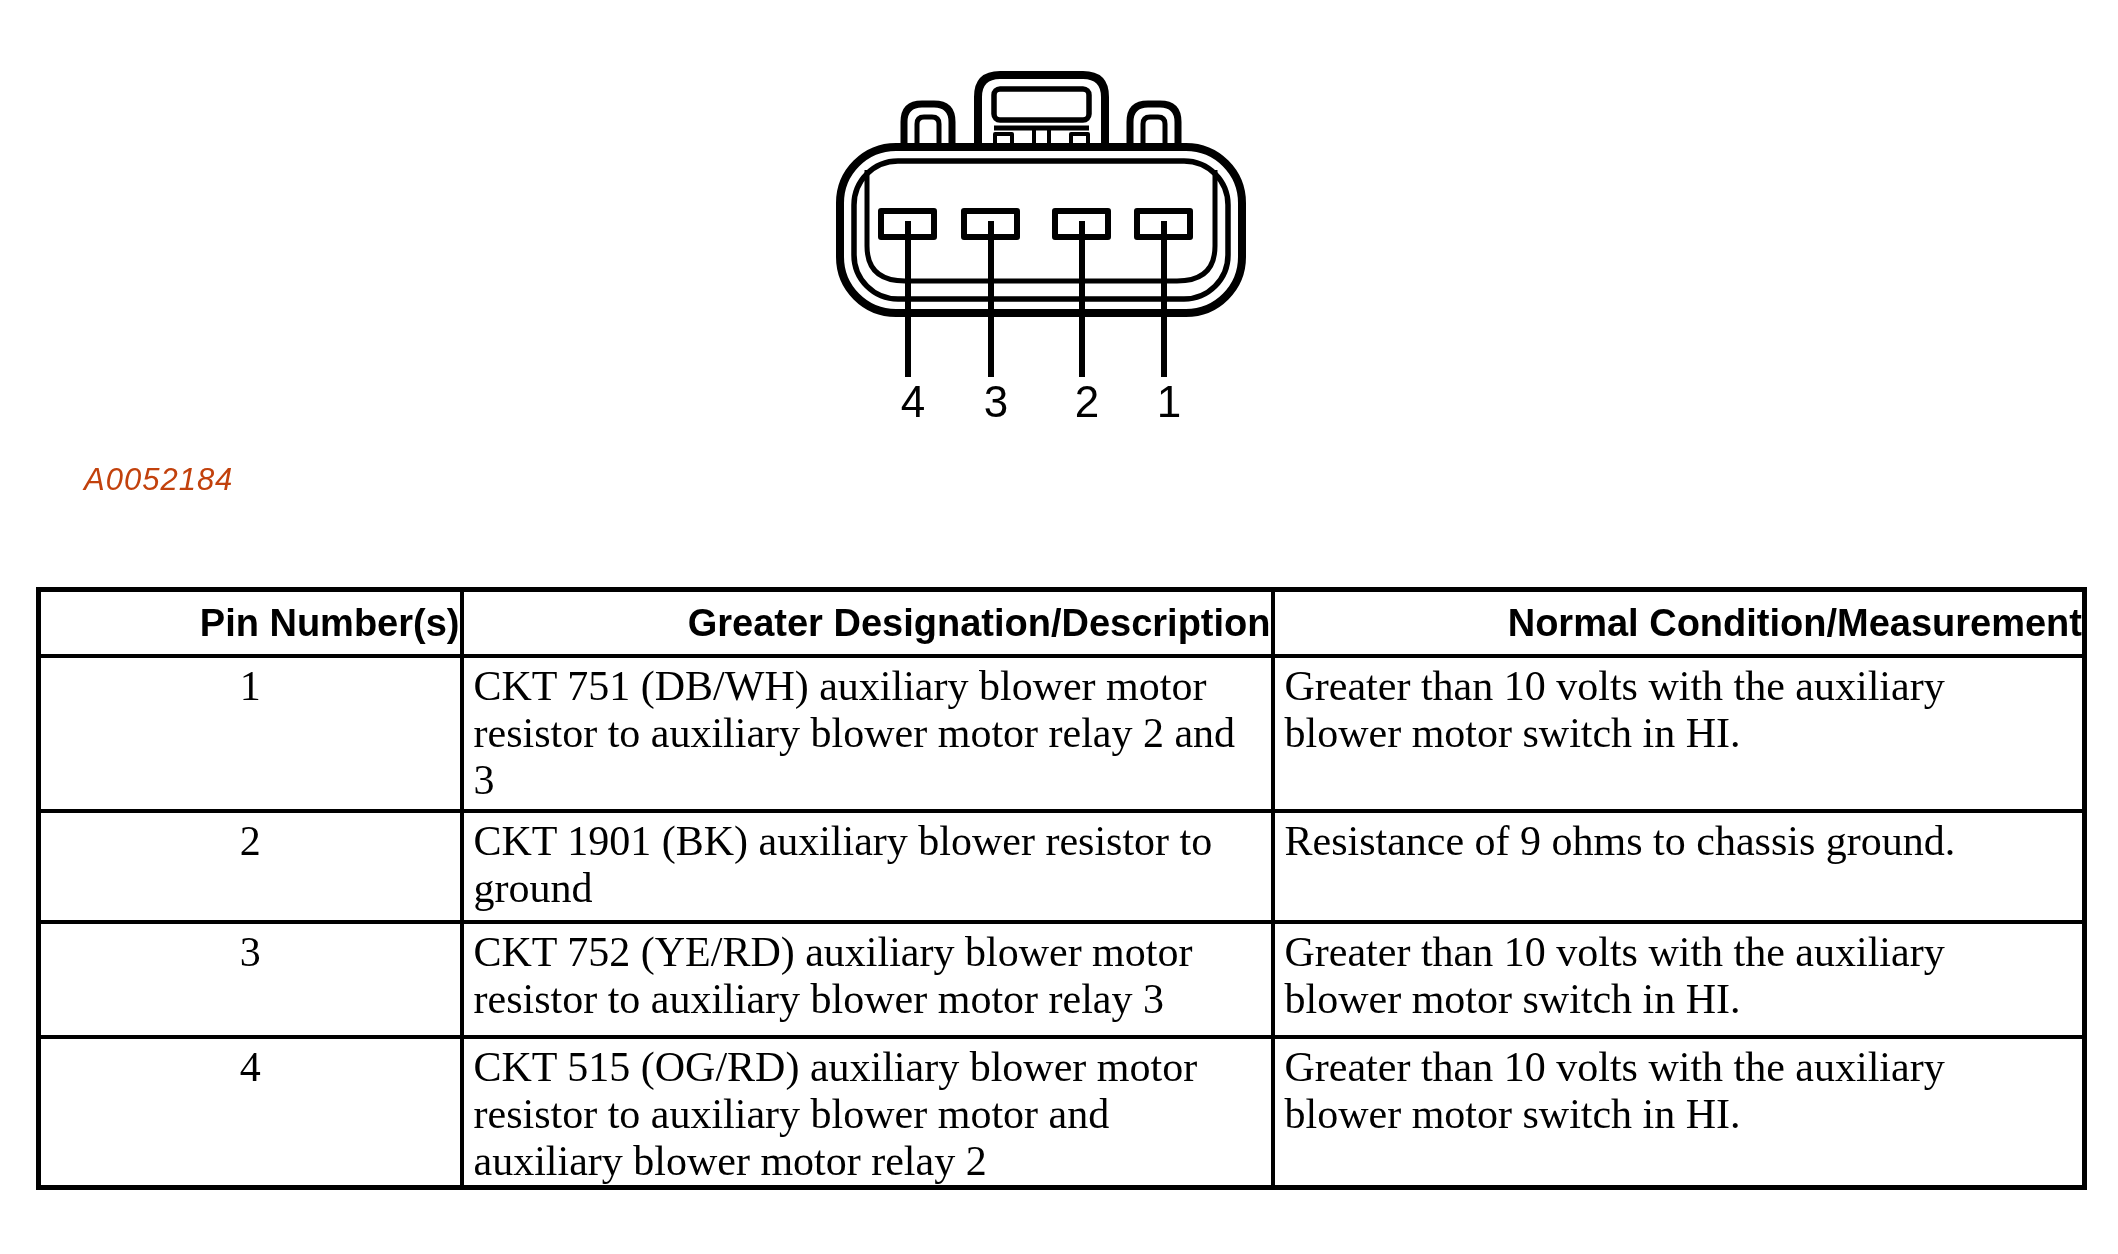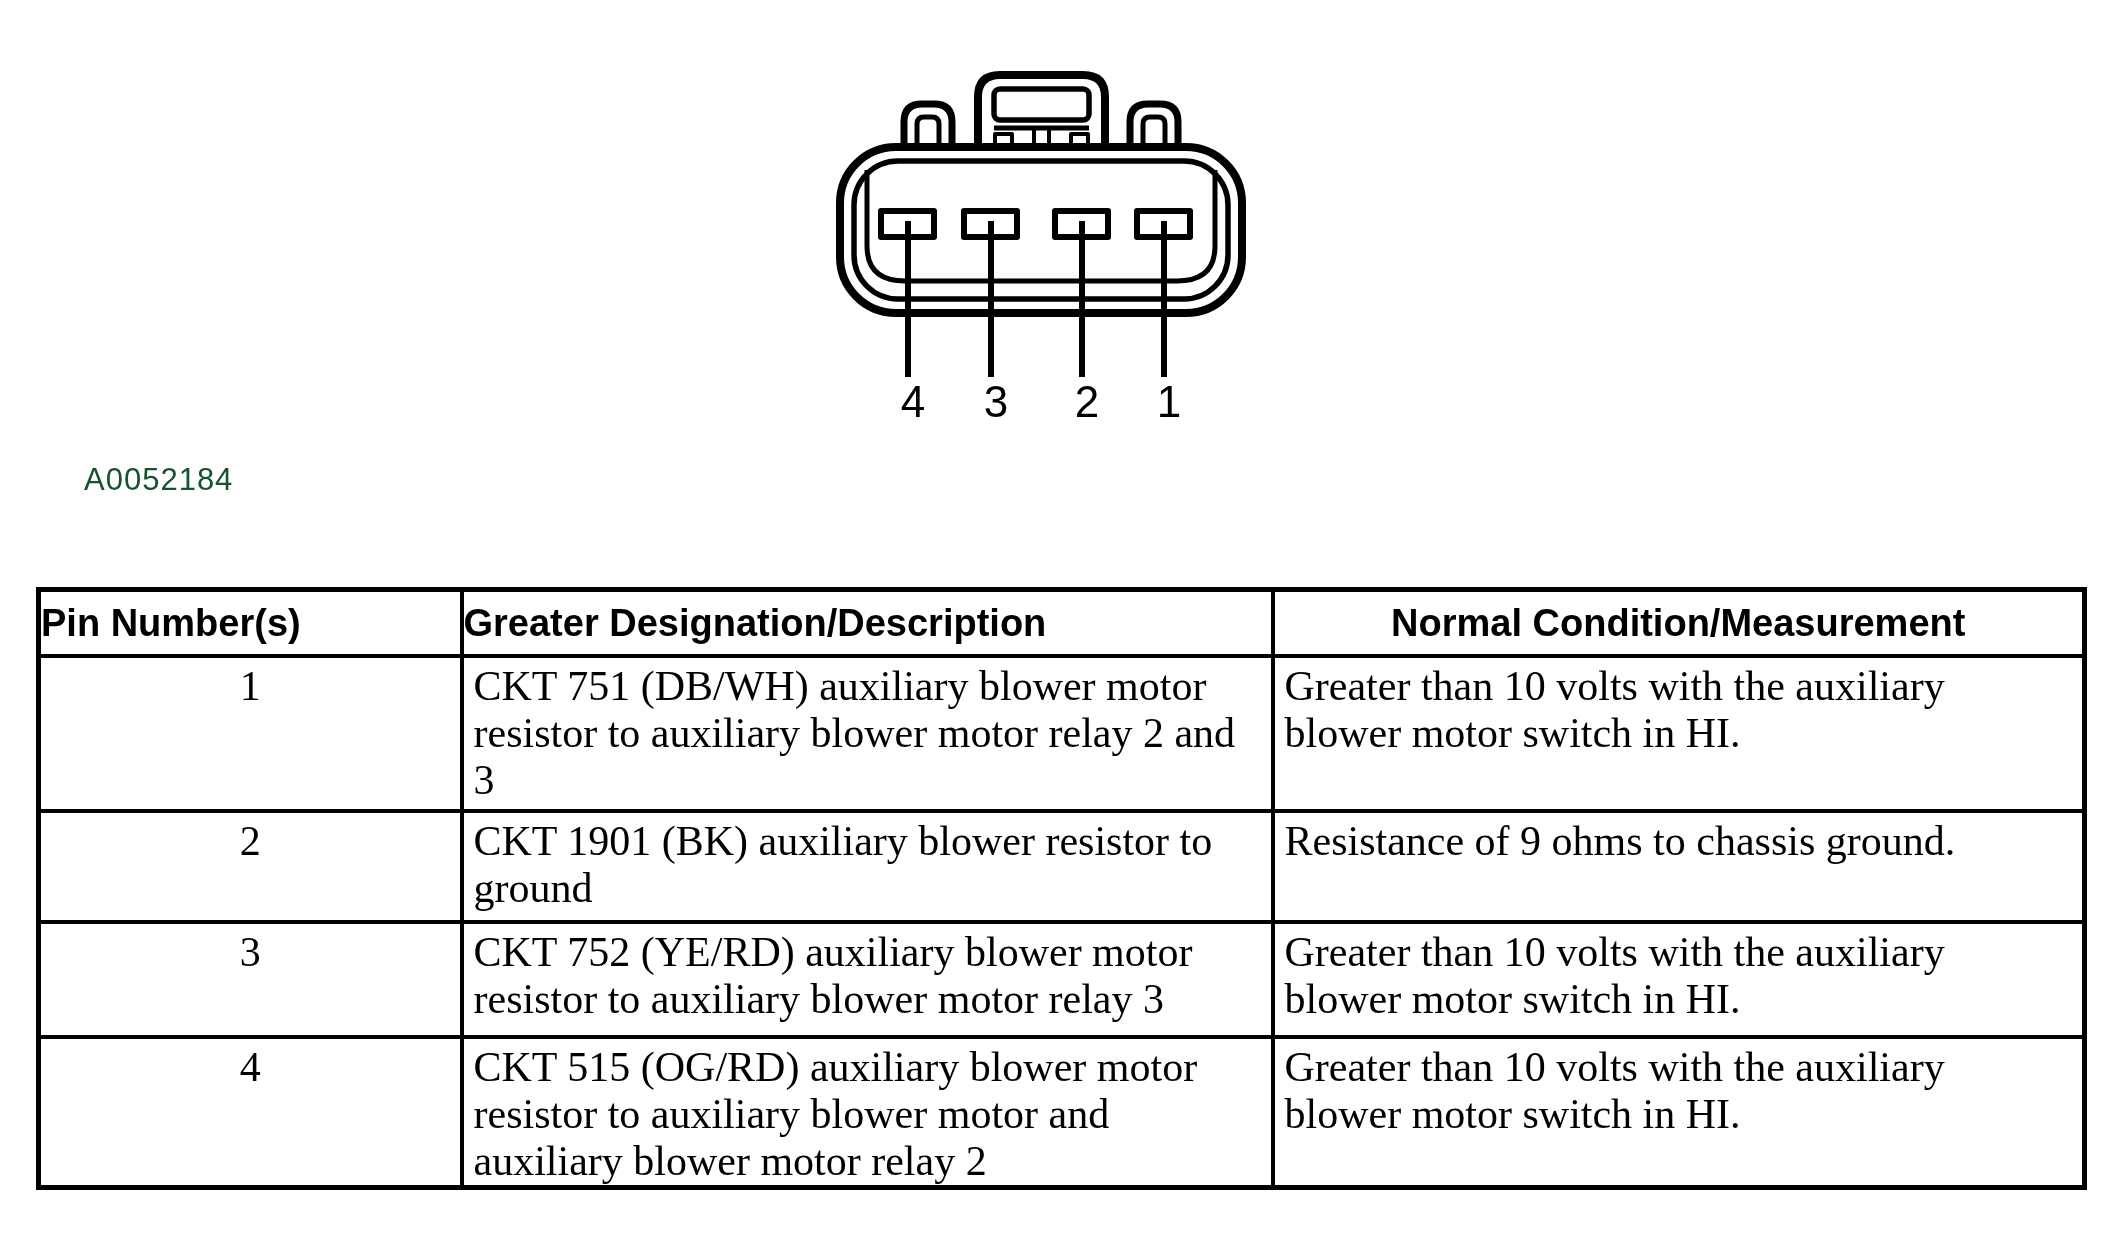--- a/index.html
+++ b/index.html
@@ -31,21 +31,22 @@
     color: #000000;
   }
 
   
   #figure-id {
     position: absolute;
     left: 84px;
     top: 462px;
     font-size: 31px;
     letter-spacing: 1px;
-    color: #14532d;
+    color: #c2410c;
+    font-style: italic;
   }
 
   
   #pin-table {
     position: absolute;
     left: 36px;
     top: 587px;
     width: 2046px;
     border-collapse: collapse;
     table-layout: fixed;
@@ -56,22 +57,22 @@
   }
   #pin-table { border-width: 5px; }
   #pin-table th {
     font-family: "Liberation Sans", sans-serif;
     font-size: 38px;
     font-weight: 700;
     vertical-align: middle;
     padding: 0;
     height: 62px;
   }
-  #pin-table th.c { text-align: left; }
-  #pin-table th.l { text-align: center; }
+  #pin-table th.c { text-align: right; }
+  #pin-table th.l { text-align: right; }
   #pin-table td {
     font-family: "Liberation Serif", serif;
     font-size: 42px;
     line-height: 47px;
     vertical-align: top;
     white-space: pre-line;
     padding: 5px 10px 0 10px;
   }
   td.pin-cell   { text-align: center; }
   td.ckt-cell   { text-align: left; }

